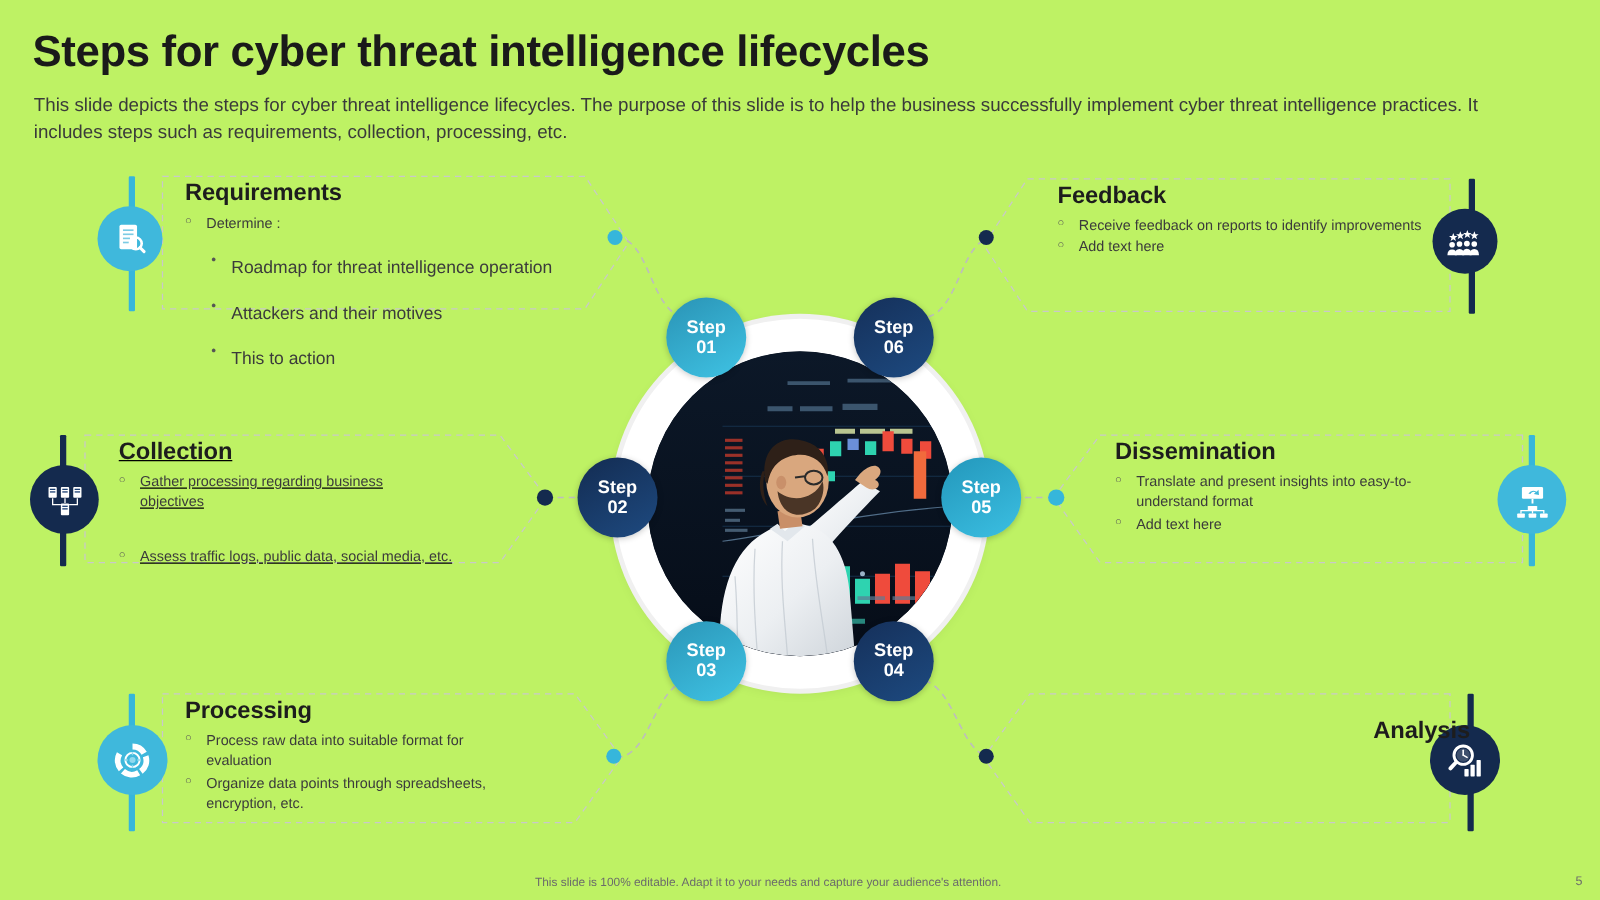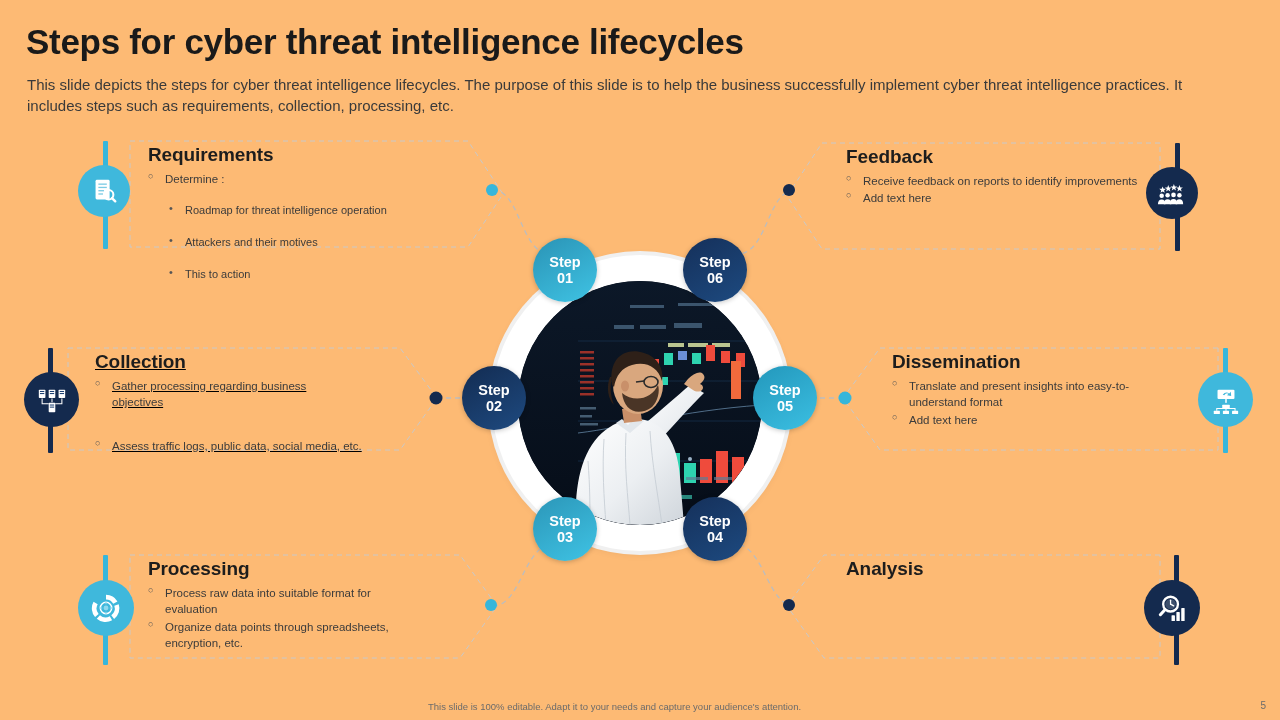--- a/index.html
+++ b/index.html
@@ -2,21 +2,21 @@
 <html><head>
 <meta charset="utf-8">
 <style>
   * { box-sizing: border-box; margin: 0; padding: 0; }
   html, body {
     width: 1280px; height: 720px;
     background: #ffffff;
     font-family: "Liberation Sans", sans-serif;
     overflow: hidden;
   }
-  #slide { position: relative; width: 1280px; height: 720px; background: #fdba74; }
+  #slide { position: relative; width: 1280px; height: 720px; background: #bef264; }
 
   
   #title {
     position: absolute; left: 26px; top: 22px;
     font-size: 35px; font-weight: bold; color: #1a1a1a;
     letter-spacing: -0.3px; white-space: nowrap;
   }
   #subtitle {
     position: absolute; left: 27px; top: 74px; width: 1190px;
     font-size: 15px; color: #3a3a3a; line-height: 1.42;
@@ -35,21 +35,21 @@
     font-size: 11.5px; color: #3b3b3b; line-height: 1.42;
     margin-bottom: 1px;
   }
   .blist > li::before {
     content: "\25CB"; position: absolute; left: 0; top: -1px;
     font-size: 9px; color: #555;
   }
   .sublist { list-style: none; margin-top: 1px; }
   .sublist > li {
     position: relative; padding-left: 20px;
-    font-size: 11px; color: #3b3b3b; line-height: 1.45; margin-top: 16px;
+    font-size: 14px; color: #3b3b3b; line-height: 1.45; margin-top: 16px;
   }
   .sublist > li::before {
     content: "\2022"; position: absolute; left: 4px; top: -2px;
     font-size: 11px; color: #555;
   }
 
   
   .bar { position: absolute; width: 5px; border-radius: 1px; }
 
   
@@ -307,21 +307,21 @@
           <line x1="15" y1="12.5" x2="18.2" y2="14.3"></line>
         </g>
         <line x1="9.2" y1="18.3" x2="4.5" y2="23.4" stroke="#fff" stroke-width="3.2" stroke-linecap="round"></line>
         <g fill="#fff">
           <rect x="16" y="24" width="3.5" height="6" rx="0.5"></rect>
           <rect x="21" y="20.5" width="3.5" height="9.5" rx="0.5"></rect>
           <rect x="26" y="16.5" width="3.5" height="13.5" rx="0.5"></rect>
         </g>
       </svg>
     </div>
-    <div class="inner" style="left:46px; top:6px; width:330px;">
+    <div class="inner" style="left:46px; top:22px; width:330px;text-align:right;">
       <h3>Analysis</h3>
     </div>
   </div>
 
   <div id="ring"></div>
 
   <div id="photo">
     <svg width="244" height="244" viewBox="0 0 244 244">
       <defs>
         <clipPath id="cp">

